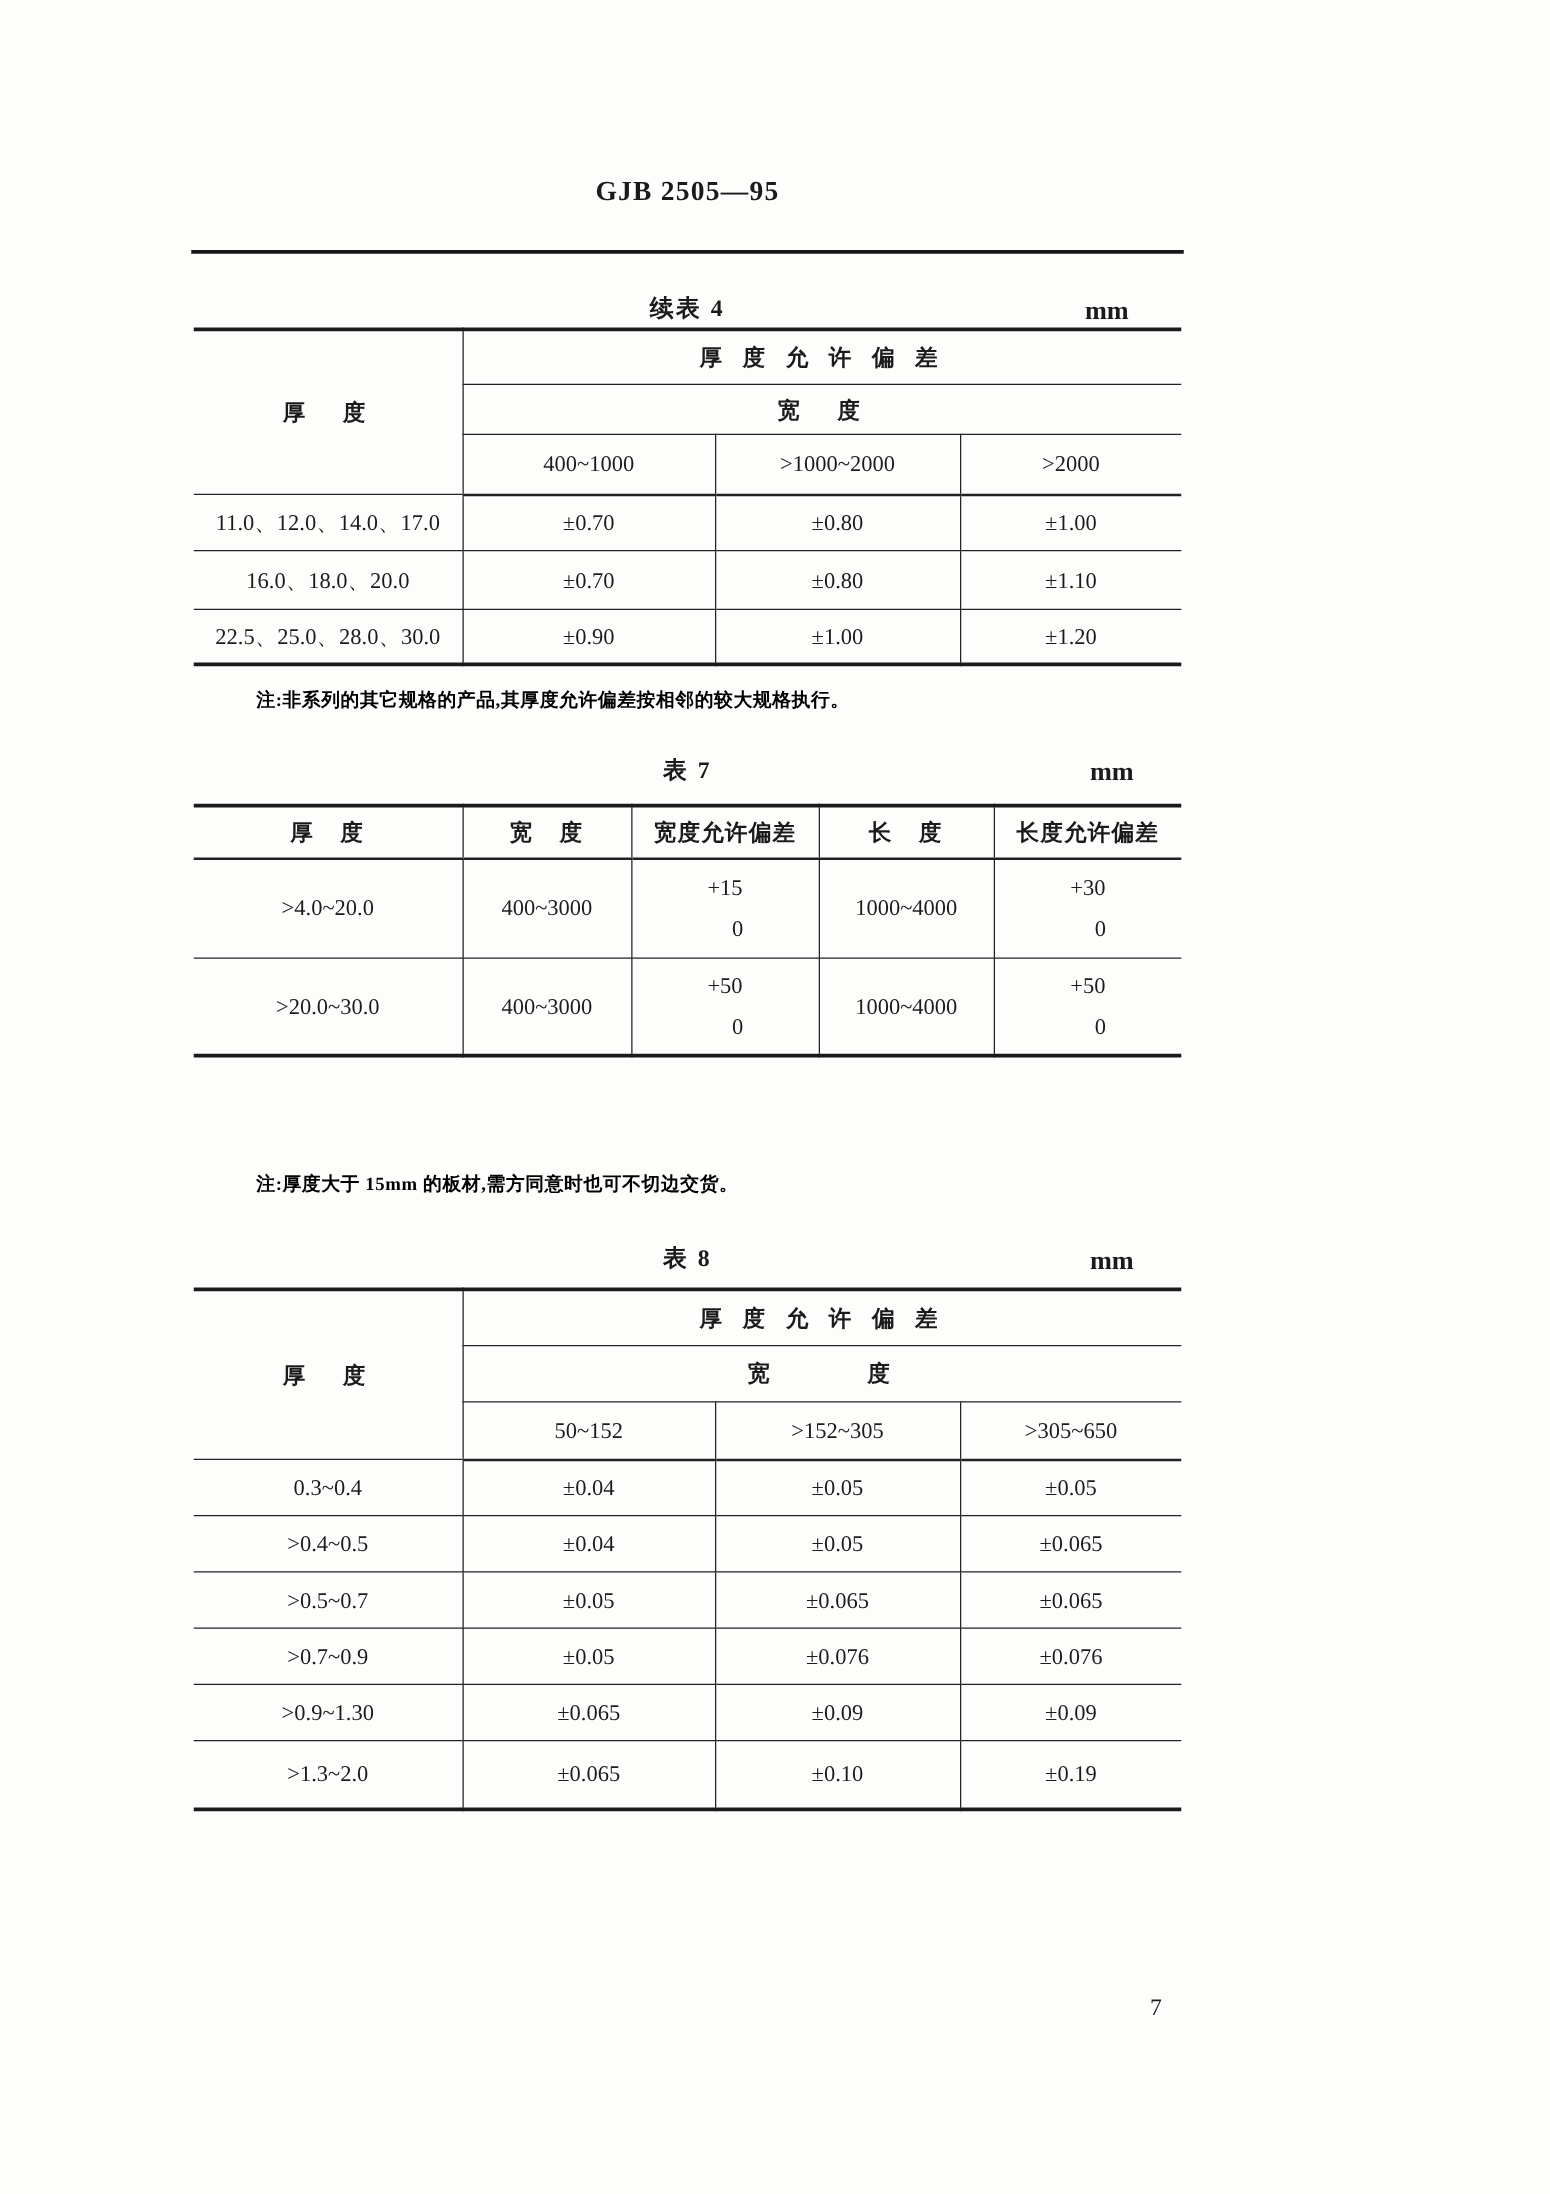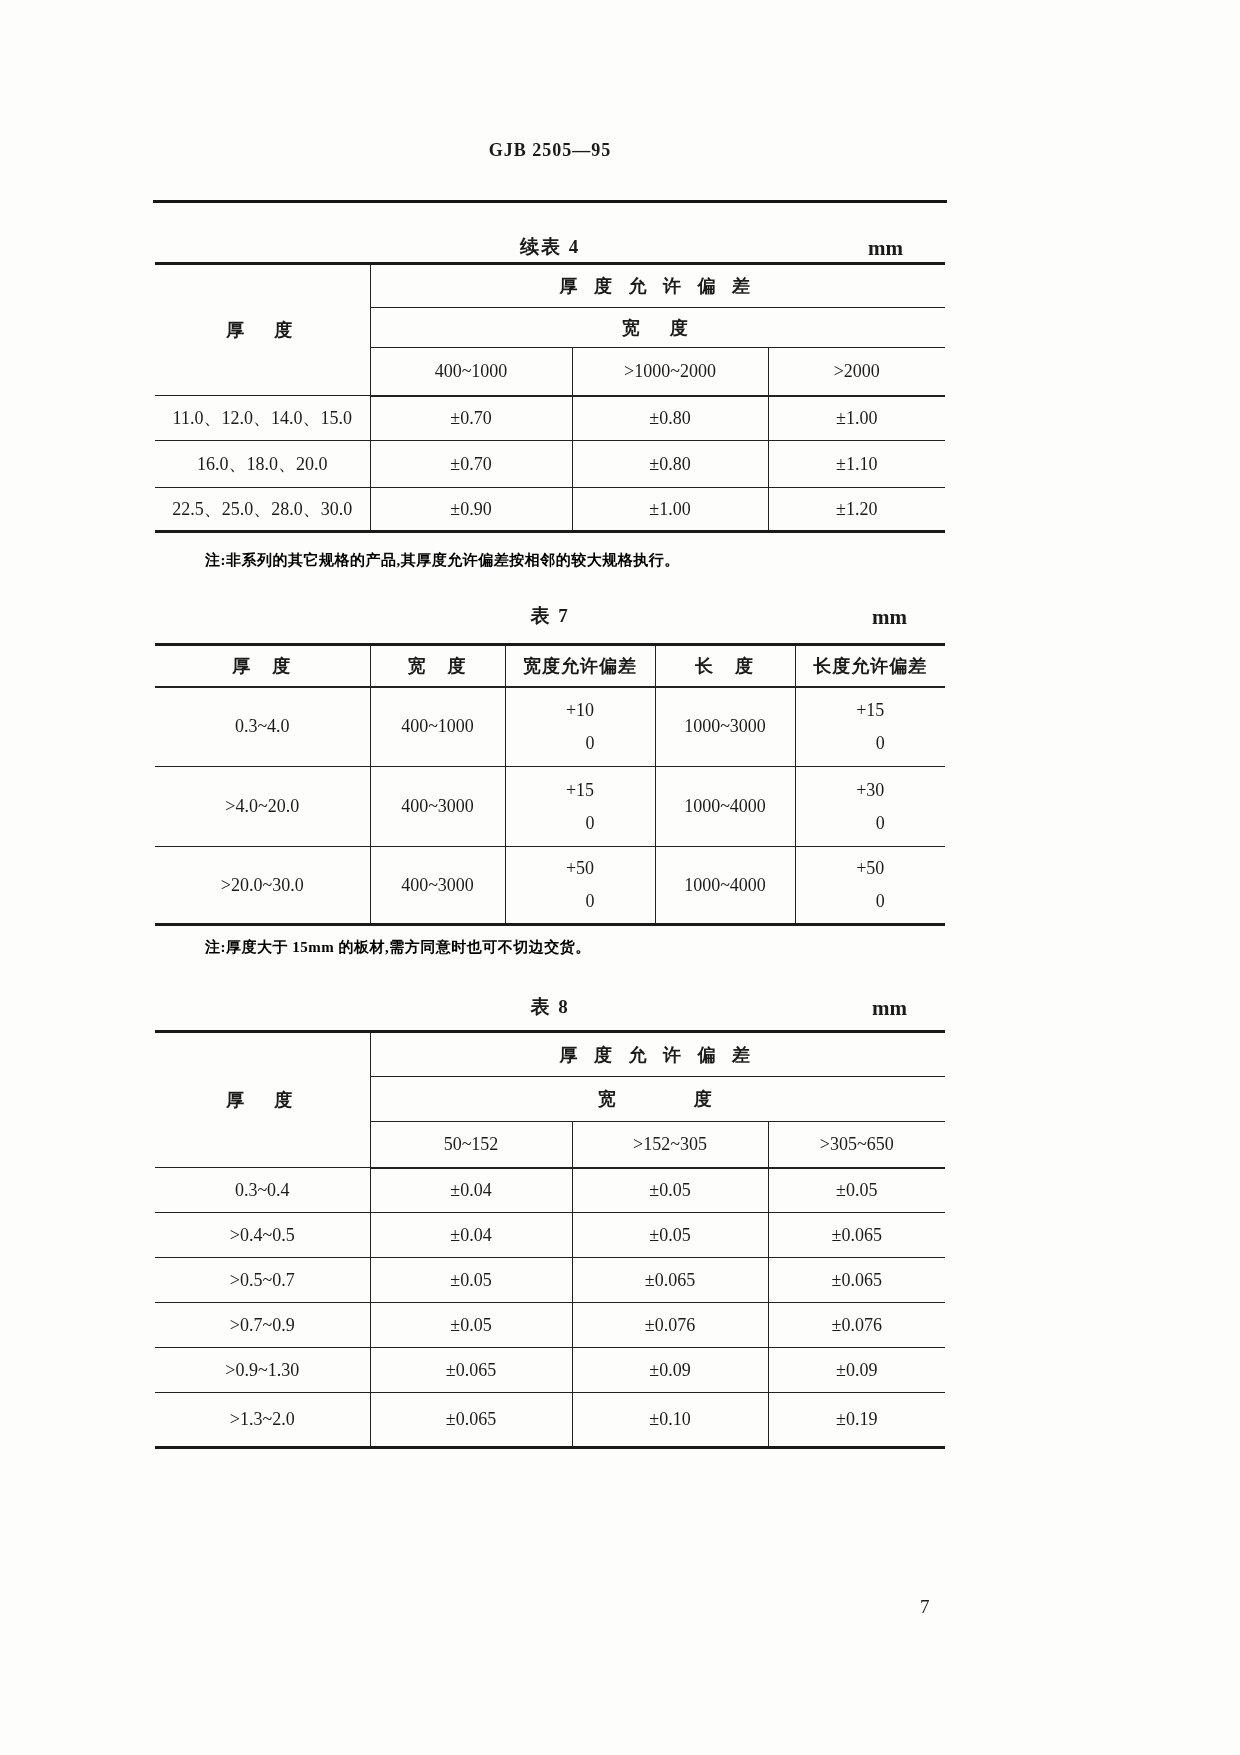--- a/index.html
+++ b/index.html
@@ -7,21 +7,21 @@
     position:relative;
     width:1240px;height:1755px;
     margin:0 auto;
     background:#fdfdfc;
     font-family:"Liberation Serif","DejaVu Serif",serif;
     color:#1b1b1b;
     overflow:hidden;
   }
   .doc-number{
     position:absolute;top:140px;left:155px;width:790px;
-    text-align:center;font-size:18px;font-weight:700;letter-spacing:1px;
+    text-align:center;font-size:22px;font-weight:700;letter-spacing:1px;
   }
   .top-rule{
     position:absolute;top:200px;left:153px;width:794px;height:3px;
     background:#171717;
   }
   .caption-row{
     position:absolute;left:155px;width:790px;height:26px;
   }
   .caption-row .cap{
     position:absolute;left:0;width:100%;text-align:center;
@@ -84,21 +84,21 @@
     </tr>
     <tr style="height:40px;">
       <td colspan="3" class="zh">宽　度</td>
     </tr>
     <tr style="height:48px;" class="heavy">
       <td>400~1000</td>
       <td>&gt;1000~2000</td>
       <td>&gt;2000</td>
     </tr>
     <tr style="height:45px;">
-      <td>11.0、12.0、14.0、15.0</td>
+      <td>11.0、12.0、14.0、17.0</td>
       <td>±0.70</td>
       <td>±0.80</td>
       <td>±1.00</td>
     </tr>
     <tr style="height:47px;">
       <td>16.0、18.0、20.0</td>
       <td>±0.70</td>
       <td>±0.80</td>
       <td>±1.10</td>
     </tr>
@@ -128,33 +128,20 @@
       </colgroup>
     <tbody>
         <tr style="height:42px;" class="heavy">
       <td class="zh2">厚　度</td>
       <td class="zh2">宽　度</td>
       <td class="zh2" style="letter-spacing:1px;">宽度允许偏差</td>
       <td class="zh2">长　度</td>
       <td class="zh2" style="letter-spacing:1px;">长度允许偏差</td>
     </tr>
     <tr style="height:80px;">
-      <td>0.3~4.0</td>
-      <td>400~1000</td>
-      <td class="dev">
-        <div>+10</div>
-        <div class="zero">0</div>
-      </td>
-      <td>1000~3000</td>
-      <td class="dev">
-        <div>+15</div>
-        <div class="zero">0</div>
-      </td>
-    </tr>
-    <tr style="height:80px;">
       <td>&gt;4.0~20.0</td>
       <td>400~3000</td>
       <td class="dev">
         <div>+15</div>
         <div class="zero">0</div>
       </td>
       <td>1000~4000</td>
       <td class="dev">
         <div>+30</div>
         <div class="zero">0</div>

